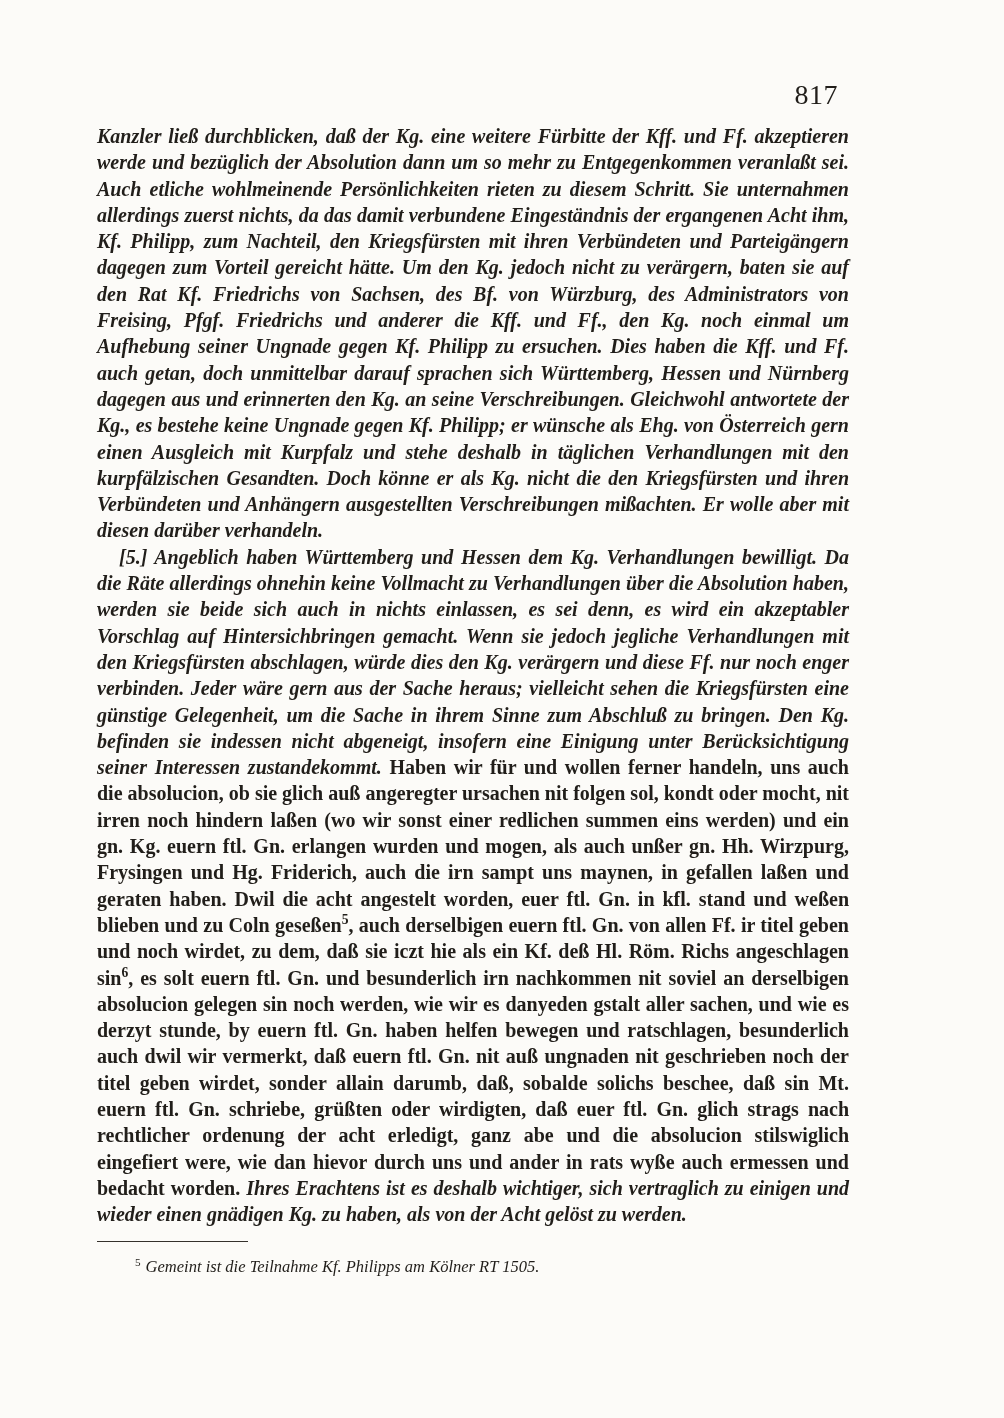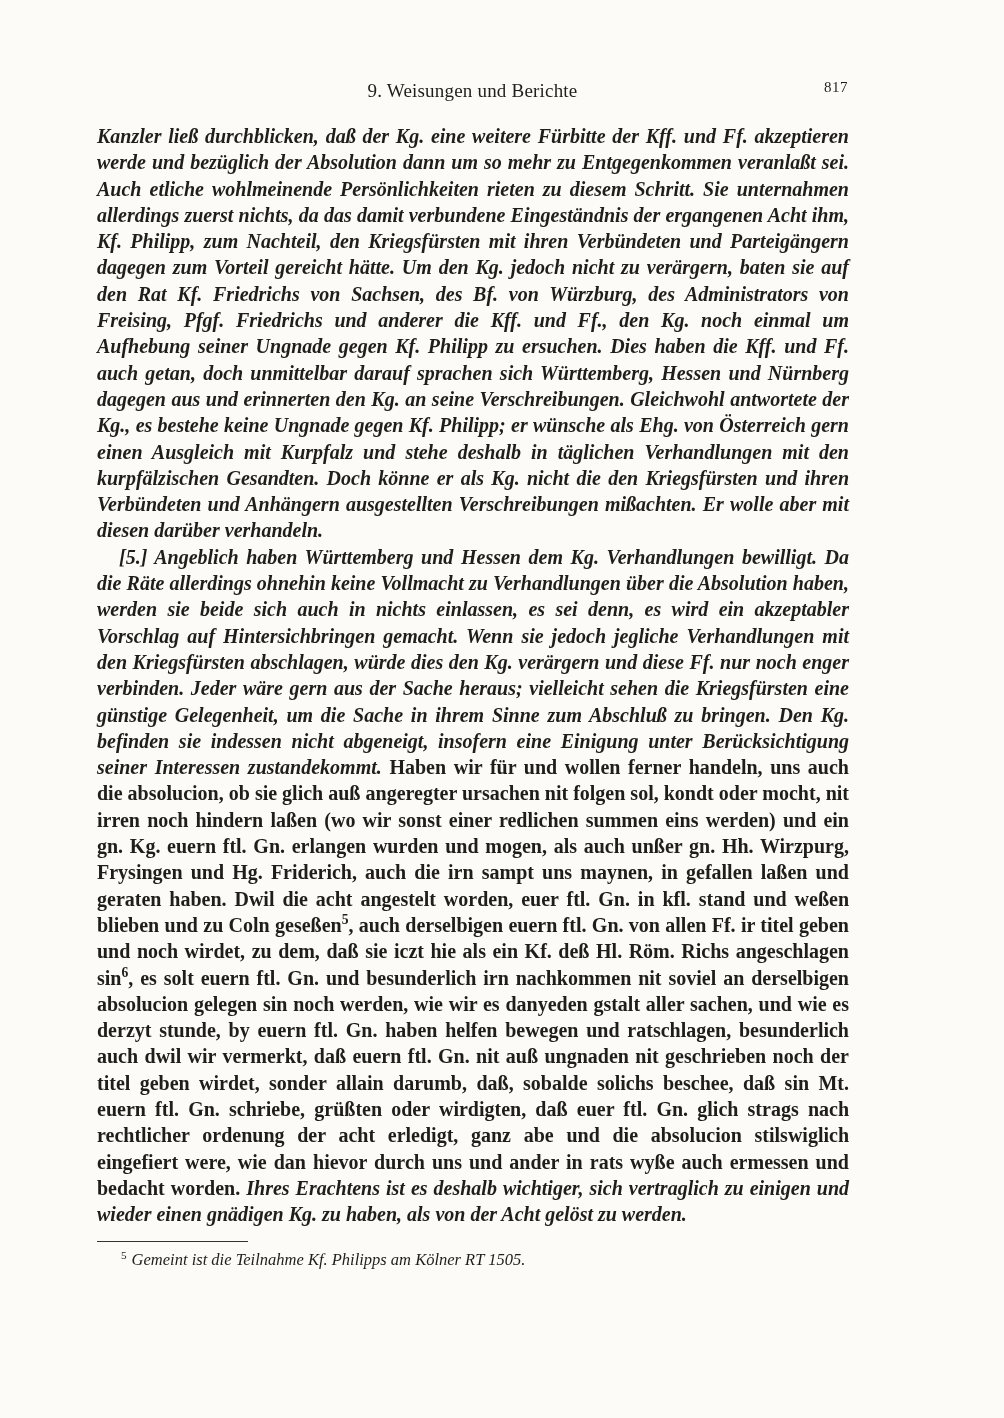--- a/index.html
+++ b/index.html
@@ -24,23 +24,23 @@
     margin: 0 156px 0 97px;
     height: 26px;
     font-size: 19px;
   }
   .running-title {
     text-align: center;
     letter-spacing: 0.2px;
   }
   .page-number {
     position: absolute;
-    right: 0;
+    right: 10px;
     top: -1px;
-    font-size: 15px;
+    font-size: 28px;
     letter-spacing: 0.5px;
   }
   .body-text {
     margin: 17px 156px 0 97px;
     width: 752px;
     font-size: 20px;
     line-height: 26.3px;
     text-align: justify;
     hyphens: none;
     font-weight: bold;
@@ -64,38 +64,37 @@
     margin: 14px 156px 0 97px;
     width: 752px;
   }
   .footnote-rule {
     width: 151px;
     height: 0;
     border-top: 1.5px solid #35312c;
     margin-bottom: 7px;
   }
   .footnotes p.footnote {
-    margin: 0;
+    margin: 14px;
     padding: 0;
     font-size: 16.5px;
     line-height: 21.8px;
     text-indent: 24px;
     text-align: left;
   }
   sup.fn-marker {
     margin-right: 5px;
   }
 </style>
 </head>
 <body>
 
 <div class="page">
 
   <header class="page-header">
-    <div class="running-title">9. Weisungen und Berichte</div>
     <div class="page-number">817</div>
   </header>
 
   <main class="body-text">
       <p class="para"><span class="seg-italic">Kanzler ließ durchblicken, daß der Kg. eine weitere Fürbitte der Kff. und Ff. akzeptieren werde und bezüglich der Absolution dann um so mehr zu Entgegenkommen veranlaßt sei. Auch etliche wohlmeinende Persönlichkeiten rieten zu diesem Schritt. Sie unternahmen allerdings zuerst nichts, da das damit verbundene Eingeständnis der ergangenen Acht ihm, Kf. Philipp, zum Nachteil, den Kriegsfürsten mit ihren Verbündeten und Parteigängern dagegen zum Vorteil gereicht hätte. Um den Kg. jedoch nicht zu verärgern, baten sie auf den Rat Kf. Friedrichs von Sachsen, des Bf. von Würzburg, des Administrators von Freising, Pfgf. Friedrichs und anderer die Kff. und Ff., den Kg. noch einmal um Aufhebung seiner Ungnade gegen Kf. Philipp zu ersuchen. Dies haben die Kff. und Ff. auch getan, doch unmittelbar darauf sprachen sich Württemberg, Hessen und Nürnberg dagegen aus und erinnerten den Kg. an seine Verschreibungen. Gleichwohl antwortete der Kg., es bestehe keine Ungnade gegen Kf. Philipp; er wünsche als Ehg. von Österreich gern einen Ausgleich mit Kurpfalz und stehe deshalb in täglichen Verhandlungen mit den kurpfälzischen Gesandten. Doch könne er als Kg. nicht die den Kriegsfürsten und ihren Verbündeten und Anhängern ausgestellten Verschreibungen mißachten. Er wolle aber mit diesen darüber verhandeln.</span></p>
       <p class="para indent"><span class="seg-italic">[5.] Angeblich haben Württemberg und Hessen dem Kg. Verhandlungen bewilligt. Da die Räte allerdings ohnehin keine Vollmacht zu Verhandlungen über die Absolution haben, werden sie beide sich auch in nichts einlassen, es sei denn, es wird ein akzeptabler Vorschlag auf Hintersichbringen gemacht. Wenn sie jedoch jegliche Verhandlungen mit den Kriegsfürsten abschlagen, würde dies den Kg. verärgern und diese Ff. nur noch enger verbinden. Jeder wäre gern aus der Sache heraus; vielleicht sehen die Kriegsfürsten eine günstige Gelegenheit, um die Sache in ihrem Sinne zum Abschluß zu bringen. Den Kg. befinden sie indessen nicht abgeneigt, insofern eine Einigung unter Berücksichtigung seiner Interessen zustandekommt. </span><span class="seg-roman">Haben wir für und wollen ferner handeln, uns auch die absolucion, ob sie glich auß angeregter ursachen nit folgen sol, kondt oder mocht, nit irren noch hindern laßen (wo wir sonst einer redlichen summen eins werden) und ein gn. Kg. euern ftl. Gn. erlangen wurden und mogen, als auch unßer gn. Hh. Wirzpurg, Frysingen und Hg. Friderich, auch die irn sampt uns maynen, in gefallen laßen und geraten haben. Dwil die acht angestelt worden, euer ftl. Gn. in kfl. stand und weßen blieben und zu Coln geseßen</span><sup class="seg-sup">5</sup><span class="seg-roman">, auch derselbigen euern ftl. Gn. von allen Ff. ir titel geben und noch wirdet, zu dem, daß sie iczt hie als ein Kf. deß Hl. Röm. Richs angeschlagen sin</span><sup class="seg-sup">6</sup><span class="seg-roman">, es solt euern ftl. Gn. und besunderlich irn nachkommen nit soviel an derselbigen absolucion gelegen sin noch werden, wie wir es danyeden gstalt aller sachen, und wie es derzyt stunde, by euern ftl. Gn. haben helfen bewegen und ratschlagen, besunderlich auch dwil wir vermerkt, daß euern ftl. Gn. nit auß ungnaden nit geschrieben noch der titel geben wirdet, sonder allain darumb, daß, sobalde solichs beschee, daß sin Mt. euern ftl. Gn. schriebe, grüßten oder wirdigten, daß euer ftl. Gn. glich strags nach rechtlicher ordenung der acht erledigt, ganz abe und die absolucion stilswiglich eingefiert were, wie dan hievor durch uns und ander in rats wyße auch ermessen und bedacht worden. </span><span class="seg-italic">Ihres Erachtens ist es deshalb wichtiger, sich vertraglich zu einigen und wieder einen gnädigen Kg. zu haben, als von der Acht gelöst zu werden.</span></p>
     </main>
 
   <footer class="footnotes-section">
     <div class="footnote-rule"></div>

